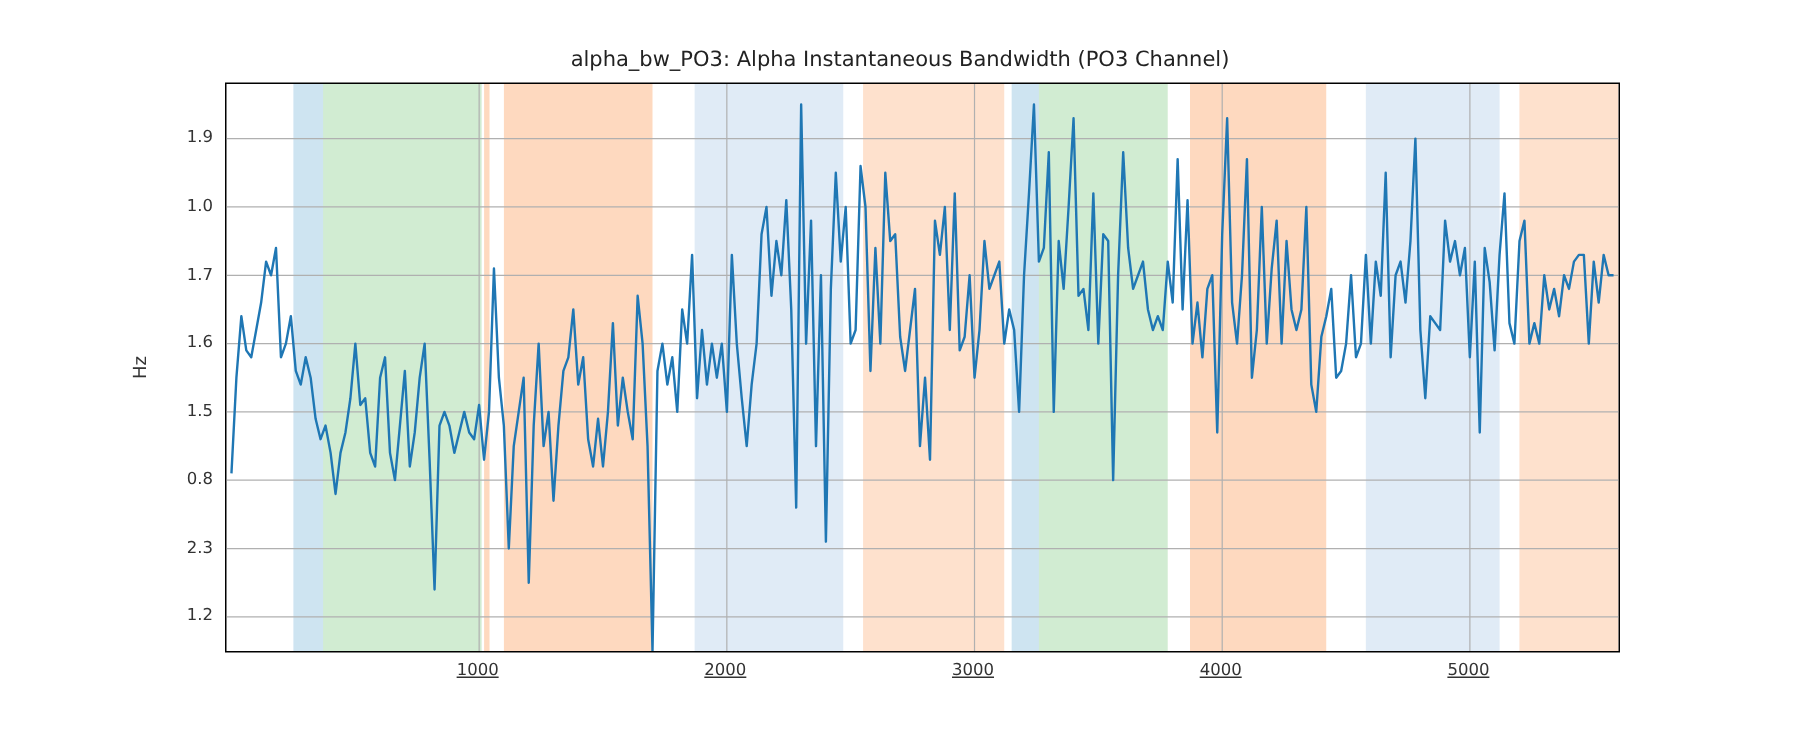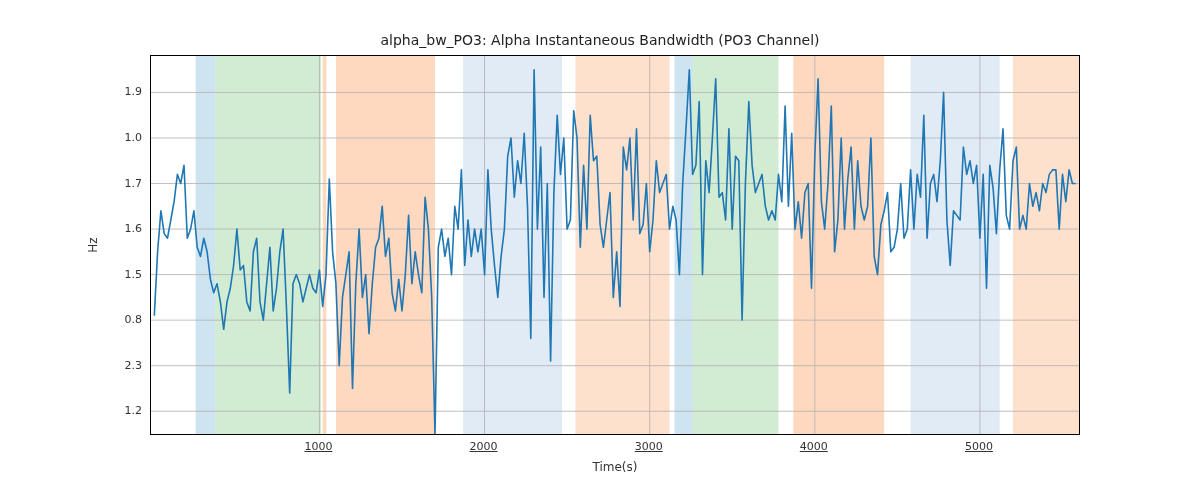--- a/index.html
+++ b/index.html
@@ -91,21 +91,20 @@
         <line x1="0" y1="309.6867469879518" x2="928" y2="309.6867469879518" stroke="#b0b0b0" stroke-width="0.8"></line>
         <line x1="0" y1="264.144578313253" x2="928" y2="264.144578313253" stroke="#b0b0b0" stroke-width="0.8"></line>
         <line x1="0" y1="218.60240963855418" x2="928" y2="218.60240963855418" stroke="#b0b0b0" stroke-width="0.8"></line>
         <line x1="0" y1="173.06024096385534" x2="928" y2="173.06024096385534" stroke="#b0b0b0" stroke-width="0.8"></line>
         <line x1="0" y1="127.5180722891566" x2="928" y2="127.5180722891566" stroke="#b0b0b0" stroke-width="0.8"></line>
         <line x1="0" y1="81.97590361445782" x2="928" y2="81.97590361445782" stroke="#b0b0b0" stroke-width="0.8"></line>
         <line x1="0" y1="36.43373493975906" x2="928" y2="36.43373493975906" stroke="#b0b0b0" stroke-width="0.8"></line>
         <path d="M3.3 259.6 L6.6 195.8 L9.9 154.8 L13.2 177.6 L16.5 182.2 L19.8 164.0 L23.1 145.7 L26.4 118.4 L29.7 127.5 L33.0 109.3 L36.3 182.2 L39.6 173.1 L42.9 154.8 L46.2 191.3 L49.5 200.4 L52.8 182.2 L56.1 195.8 L59.4 223.2 L62.7 236.8 L66.0 227.7 L69.4 245.9 L72.7 273.3 L76.0 245.9 L79.3 232.3 L82.6 209.5 L85.9 173.1 L89.2 214.0 L92.5 209.5 L95.8 245.9 L99.1 255.0 L102.4 195.8 L105.7 182.2 L109.0 245.9 L112.3 264.1 L115.6 227.7 L118.9 191.3 L122.2 255.0 L125.5 232.3 L128.8 195.8 L132.1 173.1 L135.4 250.5 L138.7 337.0 L142.0 227.7 L145.3 218.6 L148.6 227.7 L151.9 245.9 L155.2 232.3 L158.5 218.6 L161.8 232.3 L165.1 236.8 L168.4 214.0 L171.7 250.5 L175.0 218.6 L178.3 123.0 L181.6 195.8 L184.9 227.7 L188.2 309.7 L191.5 241.4 L194.8 218.6 L198.1 195.8 L201.5 332.5 L204.8 227.7 L208.1 173.1 L211.4 241.4 L214.7 218.6 L218.0 277.8 L221.3 227.7 L224.6 191.3 L227.9 182.2 L231.2 150.3 L234.5 200.4 L237.8 182.2 L241.1 236.8 L244.4 255.0 L247.7 223.2 L251.0 255.0 L254.3 218.6 L257.6 159.4 L260.9 227.7 L264.2 195.8 L267.5 218.6 L270.8 236.8 L274.1 141.2 L277.4 173.1 L280.7 241.4 L284.0 378.0 L287.3 191.3 L290.6 173.1 L293.9 200.4 L297.2 182.2 L300.5 218.6 L303.8 150.3 L307.1 173.1 L310.4 113.9 L313.7 209.5 L317.0 164.0 L320.3 200.4 L323.6 173.1 L326.9 195.8 L330.2 173.1 L333.6 218.6 L336.9 113.9 L340.2 173.1 L343.5 209.5 L346.8 241.4 L350.1 200.4 L353.4 173.1 L356.7 100.2 L360.0 82.0 L363.3 141.2 L366.6 104.7 L369.9 127.5 L373.2 77.4 L376.5 150.3 L379.8 282.4 L383.1 13.7 L386.4 173.1 L389.7 91.1 L393.0 241.4 L396.3 127.5 L399.6 305.1 L402.9 136.6 L406.2 59.2 L409.5 118.4 L412.8 82.0 L416.1 173.1 L419.4 164.0 L422.7 54.7 L426.0 82.0 L429.3 191.3 L432.6 109.3 L435.9 173.1 L439.2 59.2 L442.5 104.7 L445.8 100.2 L449.1 168.5 L452.4 191.3 L455.7 164.0 L459.0 136.6 L462.3 241.4 L465.7 195.8 L469.0 250.5 L472.3 91.1 L475.6 113.9 L478.9 82.0 L482.2 164.0 L485.5 72.9 L488.8 177.6 L492.1 168.5 L495.4 127.5 L498.7 195.8 L502.0 164.0 L505.3 104.7 L508.6 136.6 L511.9 127.5 L515.2 118.4 L518.5 173.1 L521.8 150.3 L525.1 164.0 L528.4 218.6 L531.7 127.5 L535.0 72.9 L538.3 13.7 L541.6 118.4 L544.9 109.3 L548.2 45.5 L551.5 218.6 L554.8 104.7 L558.1 136.6 L561.4 82.0 L564.7 22.8 L568.0 141.2 L571.3 136.6 L574.6 164.0 L577.9 72.9 L581.2 173.1 L584.5 100.2 L587.8 104.7 L591.1 264.1 L594.4 127.5 L597.8 45.5 L601.1 109.3 L604.4 136.6 L607.7 127.5 L611.0 118.4 L614.3 150.3 L617.6 164.0 L620.9 154.8 L624.2 164.0 L627.5 118.4 L630.8 145.7 L634.1 50.1 L637.4 150.3 L640.7 77.4 L644.0 173.1 L647.3 145.7 L650.6 182.2 L653.9 136.6 L657.2 127.5 L660.5 232.3 L663.8 100.2 L667.1 22.8 L670.4 145.7 L673.7 173.1 L677.0 127.5 L680.3 50.1 L683.6 195.8 L686.9 164.0 L690.2 82.0 L693.5 173.1 L696.8 123.0 L700.1 91.1 L703.4 173.1 L706.7 104.7 L710.0 150.3 L713.3 164.0 L716.6 150.3 L719.9 82.0 L723.2 200.4 L726.5 218.6 L729.9 168.5 L733.2 154.8 L736.5 136.6 L739.8 195.8 L743.1 191.3 L746.4 173.1 L749.7 127.5 L753.0 182.2 L756.3 173.1 L759.6 113.9 L762.9 173.1 L766.2 118.4 L769.5 141.2 L772.8 59.2 L776.1 182.2 L779.4 127.5 L782.7 118.4 L786.0 145.7 L789.3 104.7 L792.6 36.4 L795.9 164.0 L799.2 209.5 L802.5 154.8 L805.8 159.4 L809.1 164.0 L812.4 91.1 L815.7 118.4 L819.0 104.7 L822.3 127.5 L825.6 109.3 L828.9 182.2 L832.2 118.4 L835.5 232.3 L838.8 109.3 L842.1 132.1 L845.4 177.6 L848.7 113.9 L852.0 72.9 L855.3 159.4 L858.6 173.1 L862.0 104.7 L865.3 91.1 L868.6 173.1 L871.9 159.4 L875.2 173.1 L878.5 127.5 L881.8 150.3 L885.1 136.6 L888.4 154.8 L891.7 127.5 L895.0 136.6 L898.3 118.4 L901.6 113.9 L904.9 113.9 L908.2 173.1 L911.5 118.4 L914.8 145.7 L918.1 113.9 L921.4 127.5 L924.7 127.5 " fill="none" stroke="#1f77b4" stroke-width="1.6" stroke-linejoin="round"></path>
       </svg>
   </div>
-  <div class="xlabel">Time(s)</div>
   <div id="ticks">
       <div class="xtick" style="left: 318.427px;">1000</div>
       <div class="xtick" style="left: 483.552px;">2000</div>
       <div class="xtick" style="left: 648.676px;">3000</div>
       <div class="xtick" style="left: 813.801px;">4000</div>
       <div class="xtick" style="left: 978.925px;">5000</div>
       <div class="ytick" style="top: 410.229px;">1.2</div>
       <div class="ytick" style="top: 364.687px;">2.3</div>
       <div class="ytick" style="top: 319.145px;">0.8</div>
       <div class="ytick" style="top: 273.602px; text-align: right;">1.5</div>

